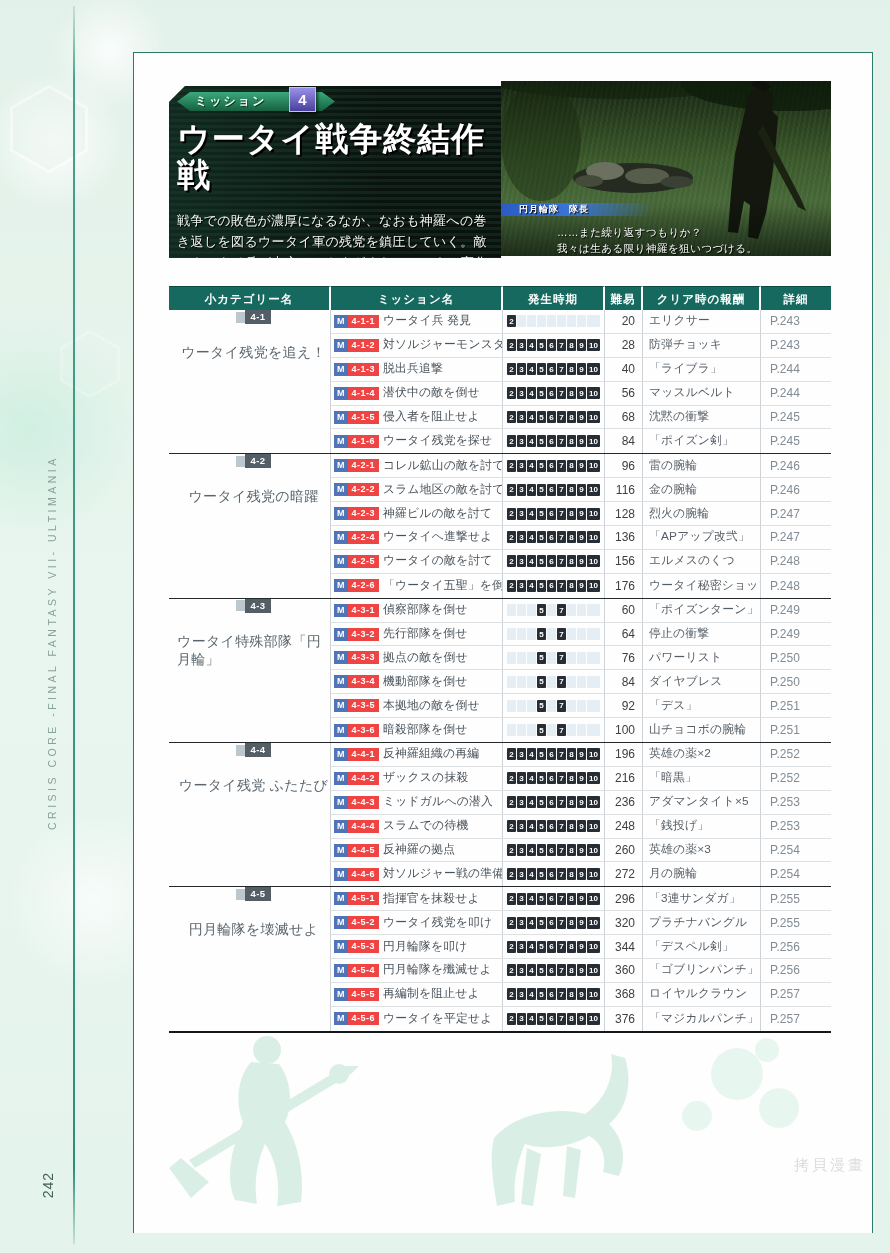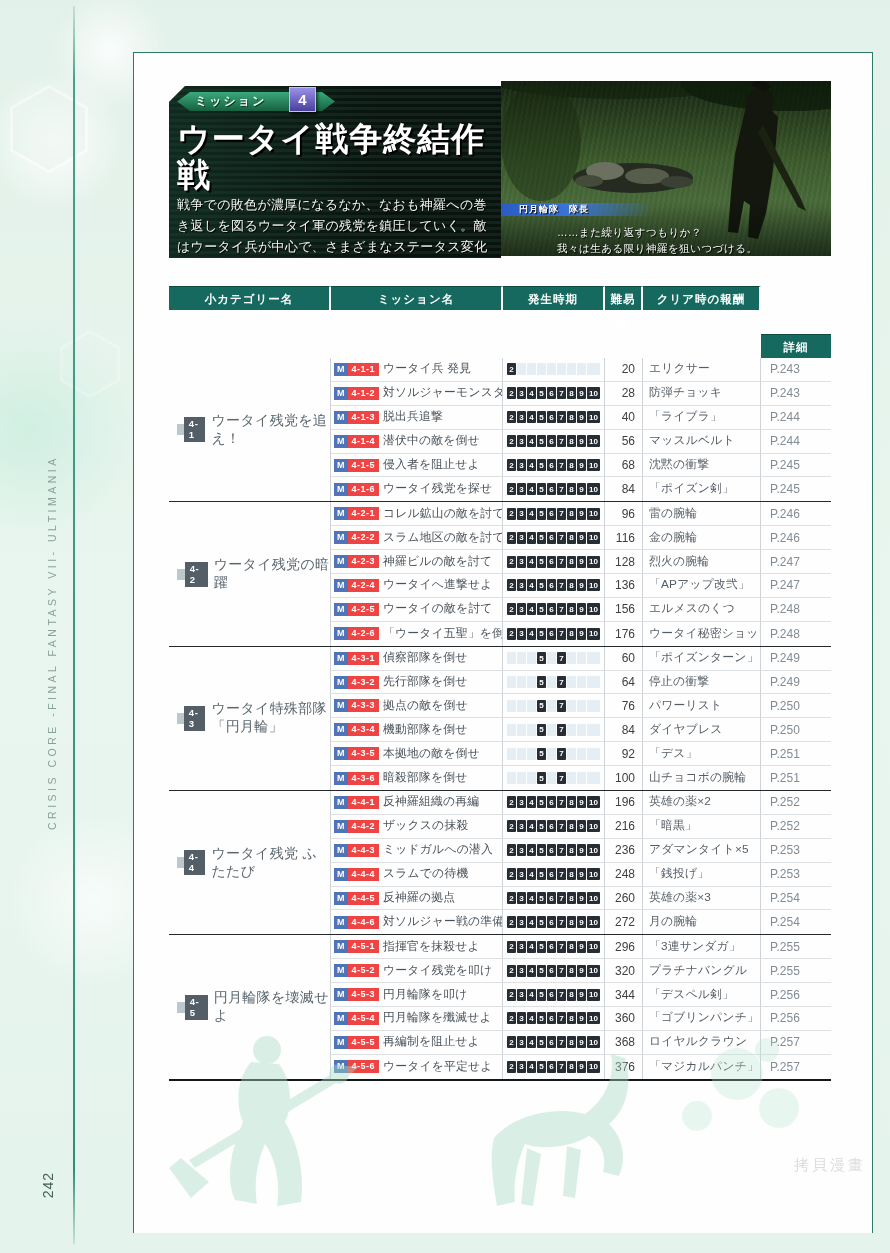--- a/index.html
+++ b/index.html
@@ -41,21 +41,21 @@
   .badge-arrow{position:relative; width:158px; height:19px; display:flex; align-items:center; justify-content:flex-start;
     padding-left:18px; box-sizing:border-box;
     background:linear-gradient(180deg,#3aa97b,#16613f);
     clip-path:polygon(0 50%,13px 0,calc(100% - 13px) 0,100% 50%,calc(100% - 13px) 100%,13px 100%);}
   .badge-arrow span{color:#eafff3; font-weight:bold; font-size:12px; letter-spacing:2px; text-shadow:1px 1px 0 rgba(0,0,0,.6);}
   .badge-num{position:absolute; left:112px; top:-5px; width:25px; height:23px;
     background:linear-gradient(180deg,#9a90e8,#4a3f9e);
     border:1px solid #c6befa; box-shadow:2px 3px 3px rgba(0,0,0,.55);
     display:flex; align-items:center; justify-content:center;
     color:#fff; font-weight:bold; font-size:15px;}
-  .banner-title{margin:5px 0 0 0; font-family:"DejaVu Serif","Liberation Serif",serif;
+  .banner-title{margin:5px 0 16px 0; font-family:"DejaVu Serif","Liberation Serif",serif;
     font-weight:bold; font-size:33px; line-height:1.1; color:#fff; letter-spacing:1px;
     text-shadow:2px 2px 0 #000;}
   .banner-desc{font-size:13px; line-height:1.62; color:#f3f7f5; letter-spacing:.3px; text-shadow:1px 1px 0 #000;}
 
   
   .shot{position:absolute; left:367px; top:28px; width:330px; height:175px; overflow:hidden;
     background:
       repeating-linear-gradient(100deg, rgba(255,255,255,.045) 0 2px, rgba(255,255,255,0) 2px 5px),
       linear-gradient(180deg,#15240f 0,#23371a 16%,#3a582a 45%,#486a39 72%,#3a5530 100%);}
   .shot svg{position:absolute; left:0; top:0;}
@@ -67,28 +67,28 @@
     color:#fff; font-size:9px; font-weight:bold; letter-spacing:1px; text-shadow:1px 1px 1px #000;}
   .shot-dialog{position:absolute; left:56px; top:143px; color:#fff; font-size:10.5px; line-height:1.55;
     text-shadow:1px 1px 1px #000; letter-spacing:.5px;}
 
   
   .mtable{position:absolute; left:35px; top:233px; width:662px;}
   .thead{display:grid; grid-template-columns:162px 172px 102px 38px 118px 70px;border-radius:8px;}
   .thead .hcell{height:24px; line-height:24px; background:#15695f; color:#fff;
     font-size:11.5px; font-weight:bold; text-align:center; letter-spacing:1px;
     border-right:2px solid #fff; box-sizing:border-box; border-top:1px solid #0c4a42;}
-  .thead .hcell:last-child{border-right:none;margin-top:48px;}
+  .thead .hcell:last-child{border-right:none;}
   .section{display:grid; grid-template-columns:162px 172px 102px 38px 118px 70px;
     grid-auto-rows:23.9px; border-bottom:1px solid #24292b;}
   .section:last-child{border-bottom:2px solid #141719;}
   .cell{display:flex; align-items:center; box-sizing:border-box;
     border-right:1px solid #cdd3d6; border-bottom:1px solid #dde1e3; overflow:hidden;}
   .section > .cell:nth-last-child(-n+5){border-bottom:none;}
-  .cat-cell{grid-column:1; grid-row:1/7; border-bottom:none; padding-left:8px; gap:6px;}
+  .cat-cell{grid-column:1; grid-row:1/7; border-bottom:none; padding-left:8px; gap:20px;flex-direction:column;}
   .cat-flap{width:9px; height:11px; background:#bdc7ce;}
   .cat-badge{display:flex; align-items:center;}
   .cat-id{background:#545e67; color:#fff; font-size:9.5px; font-weight:bold; padding:1px 5px 2px; letter-spacing:.5px;}
   .cat-label{font-size:14px; color:#5a656d; letter-spacing:.3px;}
   .mcell{padding-left:3px; gap:4px;}
   .mbadge{display:flex; flex-shrink:0;}
   .mbadge .mM{background:#4f74b8; color:#fff; font-size:9px; font-weight:bold; padding:1px 3px 2px;}
   .mbadge .mid{background:#ef4444; color:#fff; font-size:9px; font-weight:bold; padding:1px 4px 2px; letter-spacing:.5px;}
   .mname{font-size:11.8px; color:#49525a; white-space:nowrap; letter-spacing:.2px;}
   .timing{padding-left:4px; gap:1px;}

